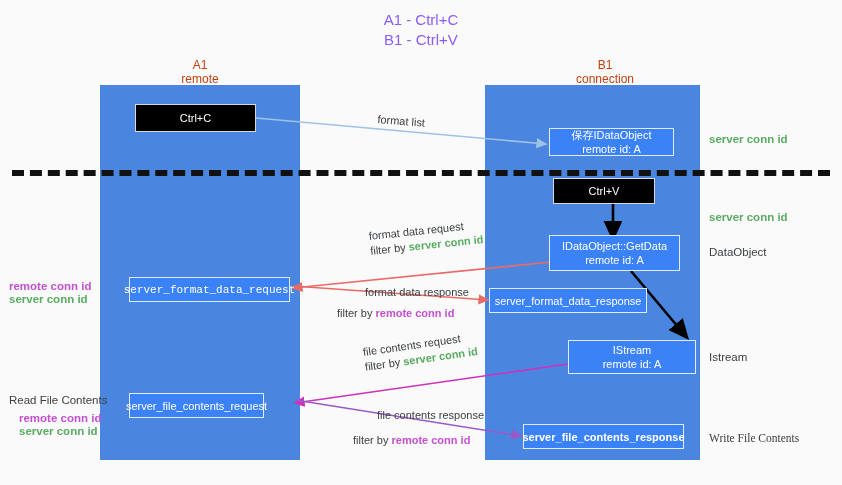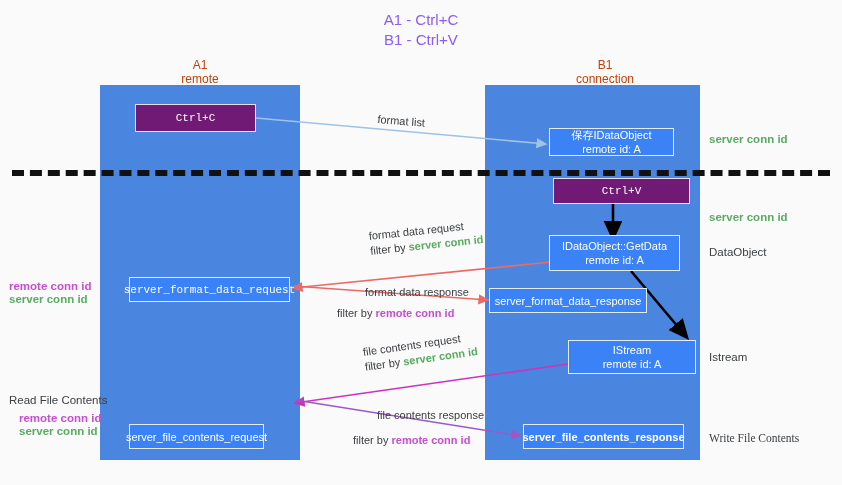--- a/index.html
+++ b/index.html
@@ -55,21 +55,21 @@
     display: flex;
     flex-direction: column;
     align-items: center;
     justify-content: center;
     color: #ffffff;
     font-size: 11px;
     line-height: 14px;
     text-align: center;
     border: 1px solid rgba(255,255,255,0.85);
   }
-  .box.green { background: #701a75; font-family: Liberation Mono, monospace; }
+  .box.green { background: #000000; }
   .box.orange { background: #fbb košut; }
   .box.orange { background: #3b82f6; }
   .box span { display: block; white-space: nowrap; }
 
   
   .divider {
     position: absolute;
     left: 12px;
     top: 170px;
     width: 818px;
@@ -167,21 +167,21 @@
 
   <div class="box green" style="left:135px; top:104px; width:121px; height:28px;">
     <span>Ctrl+C</span>
   </div>
 
   <div class="box orange" style="left:549px; top:128px; width:125px; height:28px;">
     <span>保存IDataObject</span>
     <span>remote id: A</span>
   </div>
 
-  <div class="box green" style="left:553px; top:178px; width:137px; height:26px;">
+  <div class="box green" style="left:553px; top:178px; width:102px; height:26px;">
     <span>Ctrl+V</span>
   </div>
 
   <div class="box orange" style="left:549px; top:235px; width:131px; height:36px;">
     <span>IDataObject::GetData</span>
     <span>remote id: A</span>
   </div>
 
   <div class="box orange" style="left:568px; top:340px; width:128px; height:34px;">
     <span>IStream</span>
@@ -189,21 +189,21 @@
   </div>
 
   <div class="box orange" style="left:129px; top:277px; width:161px; height:25px;font-family:Liberation Mono, monospace;">
     <span>server_format_data_request</span>
   </div>
 
   <div class="box orange" style="left:489px; top:288px; width:158px; height:25px;">
     <span>server_format_data_response</span>
   </div>
 
-  <div class="box orange" style="left:129px; top:393px; width:135px; height:25px;margin-top:31px;">
+  <div class="box orange" style="left:129px; top:393px; width:135px; height:25px;">
     <span>server_file_contents_request</span>
   </div>
 
   <div class="box orange" style="left:523px; top:424px; width:161px; height:25px;font-weight:bold;">
     <span>server_file_contents_response</span>
   </div>
 
   <div class="side-label green-txt" style="left:709px; top:132px;">server conn id</div>
 
   <div class="side-label green-txt" style="left:709px; top:210px;">server conn id</div>

